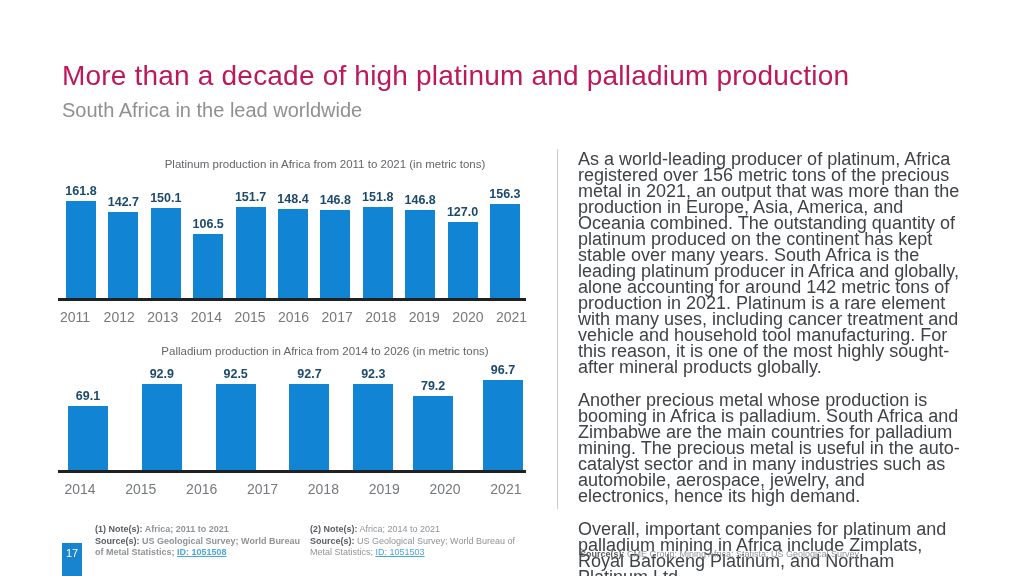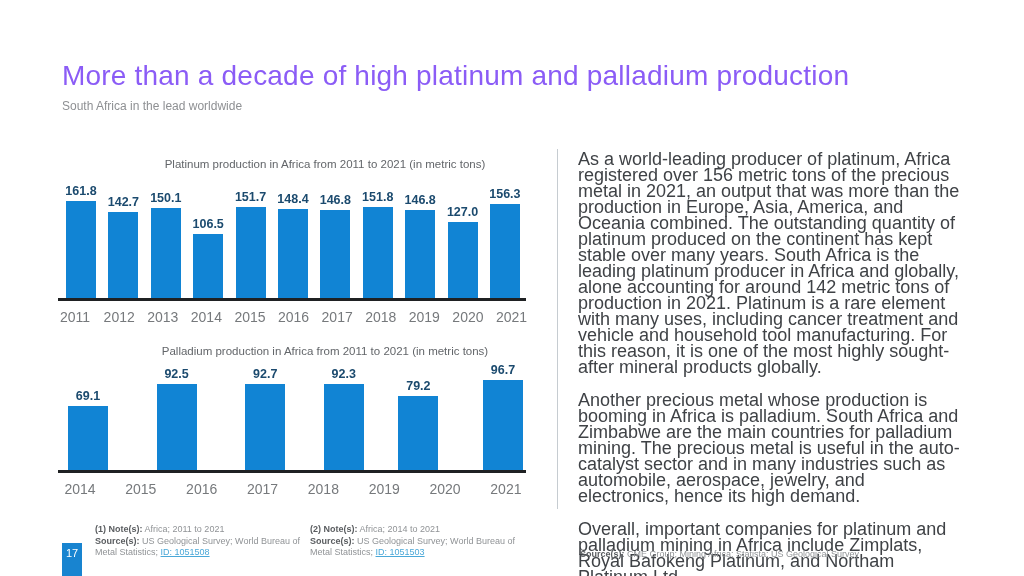--- a/index.html
+++ b/index.html
@@ -10,27 +10,27 @@
     background: #ffffff;
     font-family: "Liberation Sans", sans-serif;
     overflow: hidden;
   }
   
   .hdr { position: absolute; left: 62px; top: 60px; }
   .hdr h1 {
     margin: 0;
     font-size: 28px;
     font-weight: 300;
-    color: #8b5cf6;
+    color: #be185d;
     letter-spacing: 0.2px;
     white-space: nowrap;
   }
   .hdr h2 {
     margin: 7px 0 0 0;
-    font-size: 12px;
+    font-size: 20px;
     font-weight: 400;
     color: #8e9093;
   }
   
   .charts { position: absolute; left: 58px; top: 158px; width: 468px; }
   .chart { position: absolute; left: 0; width: 468px; }
   .chart[data-chart="0"] { top: 0; }
   .chart[data-chart="1"] { top: 187px; }
   .chart-title {
     margin-left: 66px;
@@ -111,21 +111,21 @@
     padding-top: 4px;
   }
   .note {
     position: absolute;
     top: 524px;
     width: 214px;
     font-size: 9px;
     line-height: 11.5px;
     color: #909396;
   }
-  .note.n1 { left: 95px; }
+  .note.n1 { left: 95px; font-weight: bold; }
   .note.n2 { left: 310px; }
   .note b, .srcline b { color: #5a5d60; }
   .id-link {
     color: #4aa8d8;
     text-decoration: underline;
     cursor: pointer;
   }
   .srcline {
     position: absolute;
     left: 580px;
@@ -203,25 +203,29 @@
           <div class="year" style="width: 30px;">2015</div>
           <div class="year" style="width: 30px;">2016</div>
           <div class="year" style="width: 30px;">2017</div>
           <div class="year" style="width: 30px;">2018</div>
           <div class="year" style="width: 30px;">2019</div>
           <div class="year" style="width: 30px;">2020</div>
           <div class="year" style="width: 30px;">2021</div>
         </div>
     </div>
     <div class="chart" data-chart="1">
-      <div class="chart-title">Palladium production in Africa from 2011 to 2021 (in metric tons)</div>
+      <div class="chart-title">Palladium production in Africa from 2014 to 2026 (in metric tons)</div>
       <div class="bars">
           <div class="bar-group" style="width: 40px;">
             <div class="bar-value" style="color: rgb(27, 74, 110);">69.1</div>
             <div class="bar" style="width: 40px; height: 64.3px; background: rgb(17, 132, 212);"></div>
+          </div>
+          <div class="bar-group" style="width: 40px;">
+            <div class="bar-value" style="color: rgb(27, 74, 110);">92.9</div>
+            <div class="bar" style="width: 40px; height: 86.4px; background: rgb(17, 132, 212);"></div>
           </div>
           <div class="bar-group" style="width: 40px;">
             <div class="bar-value" style="color: rgb(27, 74, 110);">92.5</div>
             <div class="bar" style="width: 40px; height: 86px; background: rgb(17, 132, 212);"></div>
           </div>
           <div class="bar-group" style="width: 40px;">
             <div class="bar-value" style="color: rgb(27, 74, 110);">92.7</div>
             <div class="bar" style="width: 40px; height: 86.2px; background: rgb(17, 132, 212);"></div>
           </div>
           <div class="bar-group" style="width: 20px;">

